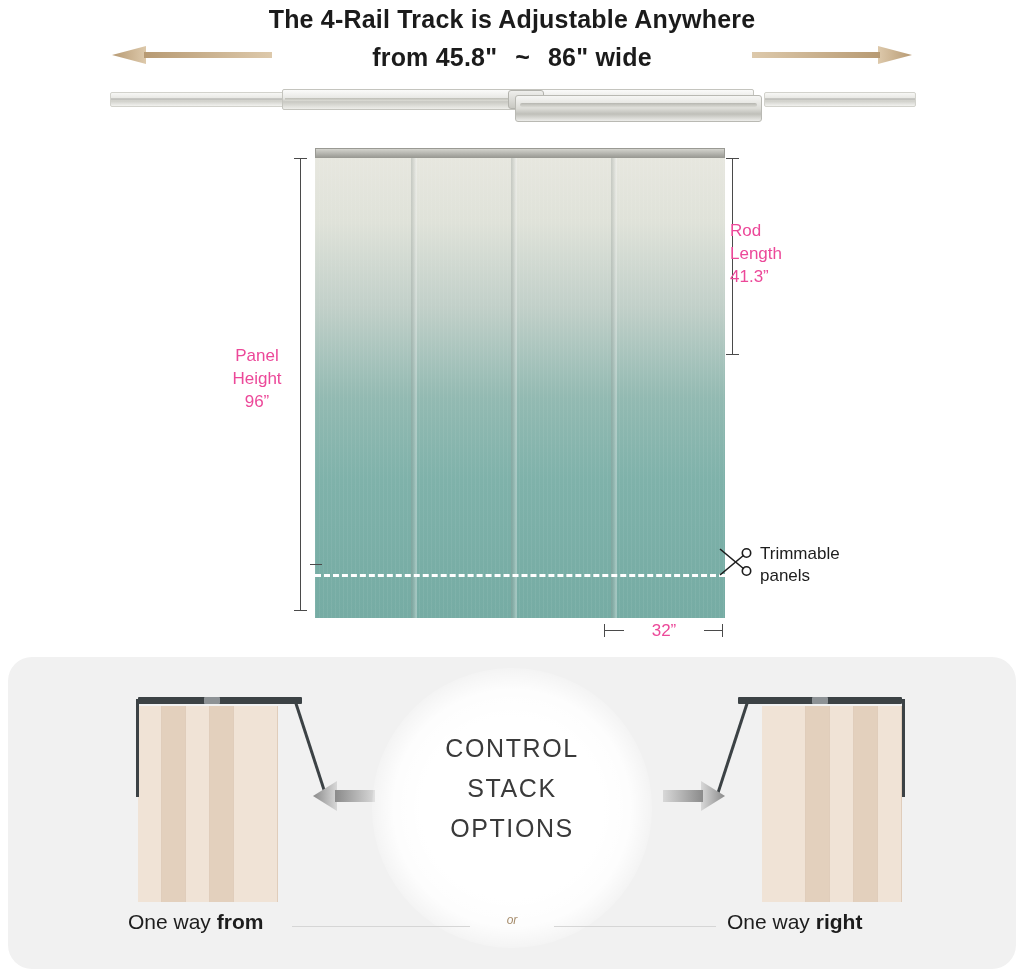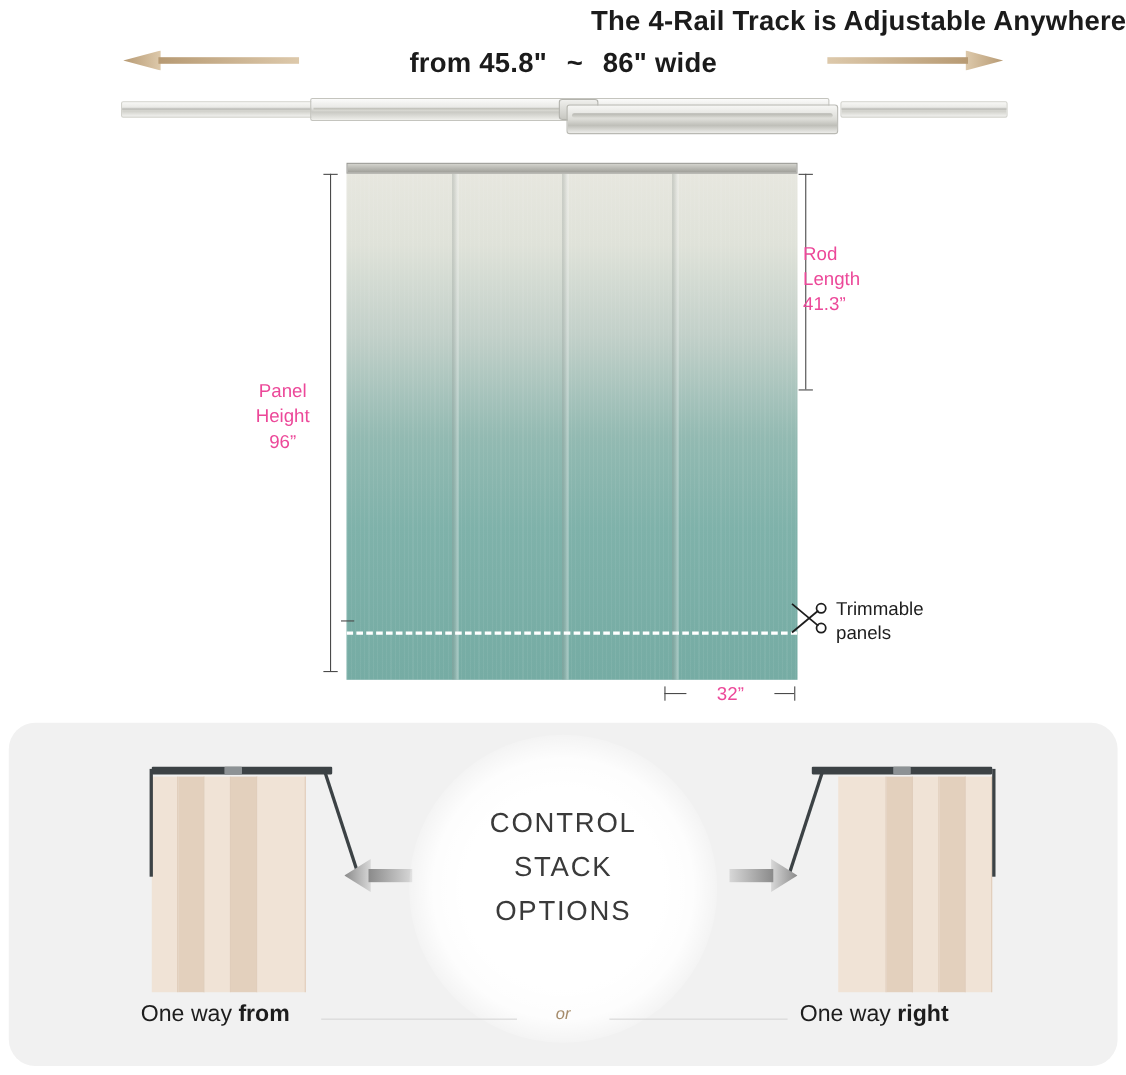--- a/index.html
+++ b/index.html
@@ -22,21 +22,21 @@
     top: 0;
     left: 0;
     width: 1024px;
     text-align: center;
     font-size: 25px;
     font-weight: bold;
     letter-spacing: 0.2px;
     line-height: 38px;
     color: #1b1b1b;
   }
-  .headline-l1 { display: block; text-align: right; }
+  .headline-l1 { display: block; }
   .headline-l2 { display: block; }
   .headline-l2 .sp { display: inline-block; width: 18px; }
 
   
   .arrow-row {
     position: absolute;
     top: 40px;
     left: 0;
     width: 1024px;
     height: 34px;
@@ -298,21 +298,21 @@
   }
   .opt-label b { font-weight: bold; }
   .opt-left  { left: 128px; }
   .opt-right { left: 727px; }
   .or-word {
     position: absolute;
     top: 913px;
     left: 472px;
     width: 80px;
     text-align: center;
-    font-size: 15px;
+    font-size: 12px;
     font-style: italic;
     color: #a58b6a;
   }
   .or-rule {
     position: absolute;
     top: 926px;
     height: 1px;
     background: #d6d6d6;
   }
   .or-rule-l { left: 292px; width: 178px; }

